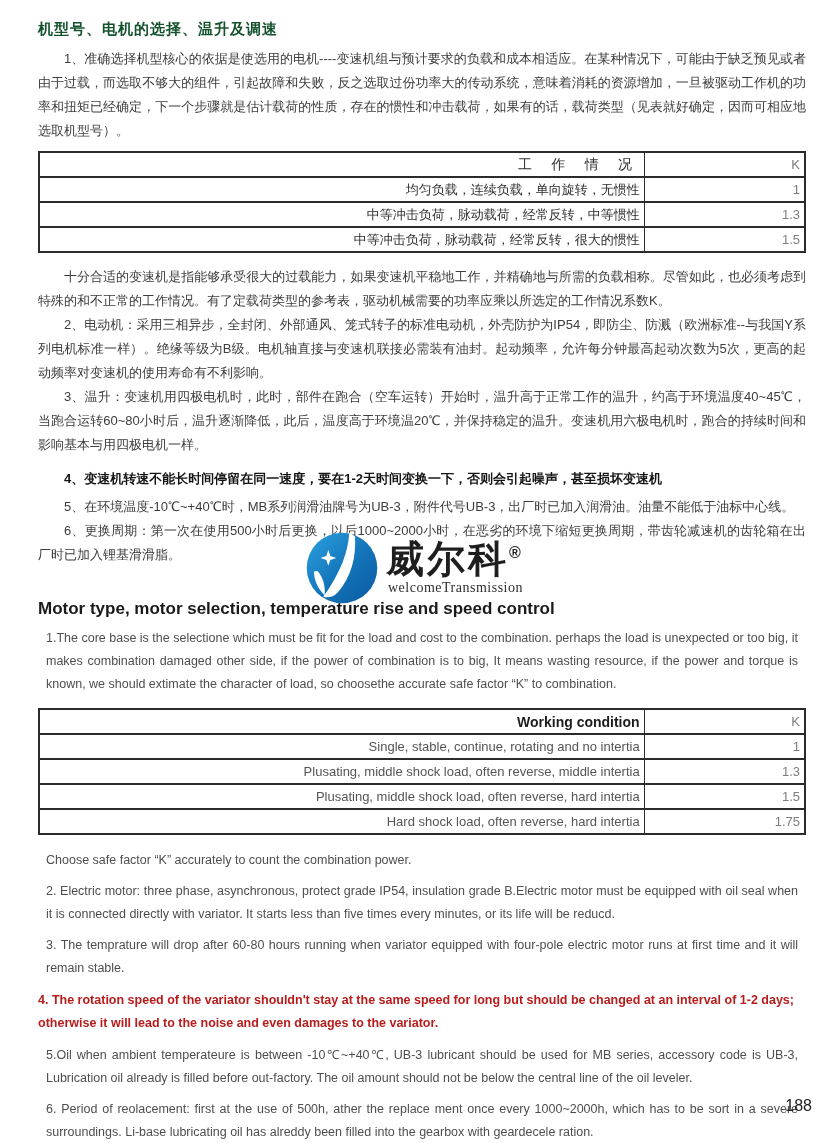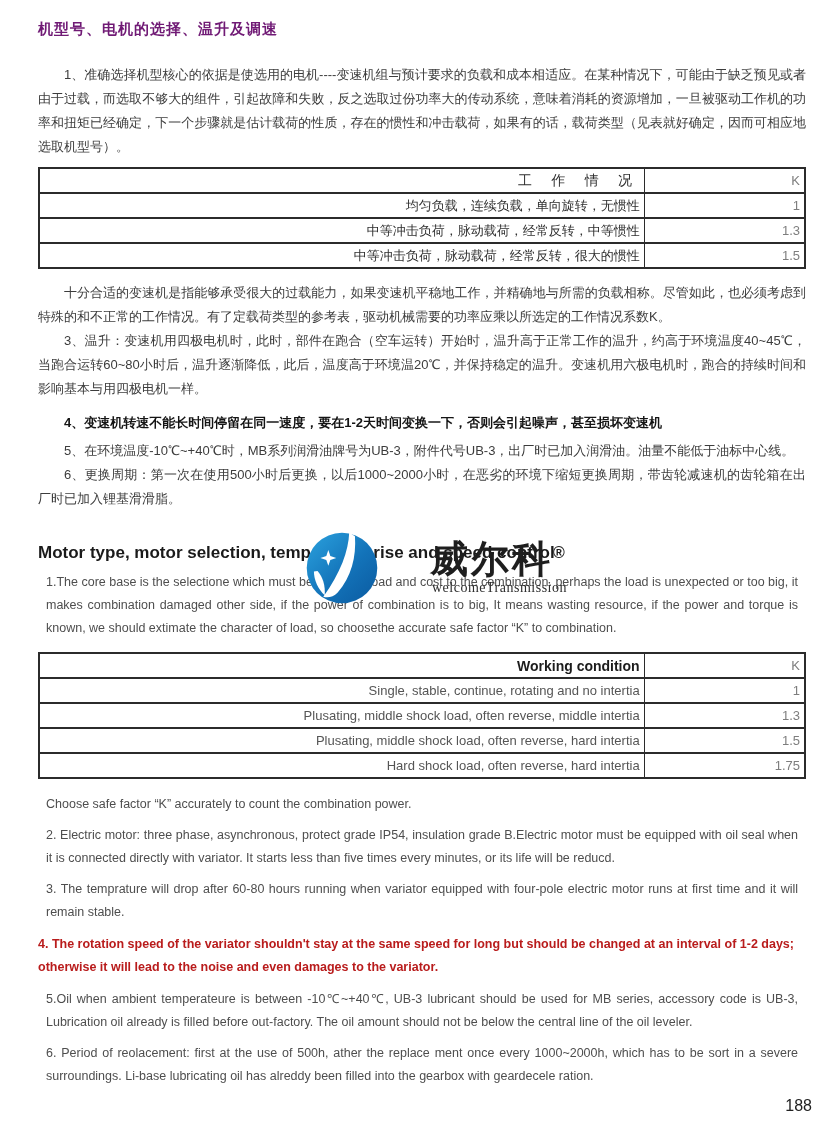--- a/index.html
+++ b/index.html
@@ -8,22 +8,22 @@
     width:840px; height:1143px;
     margin:0 auto;
     background:#ffffff;
     font-family:"Liberation Sans", sans-serif;
     box-sizing:border-box;
     padding:20px 34px 0 38px;
     overflow:hidden;
   }
   
   .cn-title {
-    font-size:15px; font-weight:bold; color:#701a75;
-    margin:0 0 24px 0; letter-spacing:1px;
+    font-size:15px; font-weight:bold; color:#14532d;
+    margin:0 0 8px 0; letter-spacing:1px;
   }
   p.cn {
     font-size:13px; line-height:24px; color:#3c3c3c;
     text-align:justify; text-indent:2em; margin:0;
   }
   p.cn.bold { font-weight:bold; color:#141414; margin:10px 0 4px 0; }
   
   table.k-table {
     width:100%; border-collapse:collapse;
     margin:8px 0 12px 0;
@@ -35,21 +35,21 @@
   }
   .k-table .cond-col { width:79%; }
   .cn-table th.cond-h { font-size:14px; font-weight:normal; color:#2f2f2f; letter-spacing:0.55em; }
   .cn-table td.cond { font-size:13px; color:#2f2f2f; }
   .en-table th.cond-h { font-size:14px; font-weight:bold; color:#1c1c1c; }
   .en-table td.cond { font-size:13px; color:#555555; }
   .k-table .kcol { font-size:13px; color:#7e7e7e; font-weight:normal; }
   
   .logo {
     position:absolute; left:306px; top:532px;
-    display:flex; align-items:flex-start;gap:44px;
+    display:flex; align-items:flex-start;
   }
   .logo-mark { width:72px; height:72px; flex:0 0 auto; }
   .logo-textcol { margin-left:8px; }
   .logo-name {
     font-size:38px; font-weight:bold; color:#1e1e1e;
     line-height:42px; letter-spacing:3px; white-space:nowrap;
   }
   .logo-name sup { font-size:16px; letter-spacing:0; vertical-align:14px; }
   .logo-sub {
     font-family:"Liberation Serif", serif;
@@ -96,20 +96,21 @@
         <td class="kcol">1.3</td>
       </tr>
       <tr>
         <td class="cond">中等冲击负荷，脉动载荷，经常反转，很大的惯性</td>
         <td class="kcol">1.5</td>
       </tr>
     </tbody>
   </table>
 
   <p class="cn">十分合适的变速机是指能够承受很大的过载能力，如果变速机平稳地工作，并精确地与所需的负载相称。尽管如此，也必须考虑到特殊的和不正常的工作情况。有了定载荷类型的参考表，驱动机械需要的功率应乘以所选定的工作情况系数K。</p>
+  <p class="cn">2、电动机：采用三相异步，全封闭、外部通风、笼式转子的标准电动机，外壳防护为IP54，即防尘、防溅（欧洲标准--与我国Y系列电机标准一样）。绝缘等级为B级。电机轴直接与变速机联接必需装有油封。起动频率，允许每分钟最高起动次数为5次，更高的起动频率对变速机的使用寿命有不利影响。</p>
   <p class="cn">3、温升：变速机用四极电机时，此时，部件在跑合（空车运转）开始时，温升高于正常工作的温升，约高于环境温度40~45℃，当跑合运转60~80小时后，温升逐渐降低，此后，温度高于环境温20℃，并保持稳定的温升。变速机用六极电机时，跑合的持续时间和影响基本与用四极电机一样。</p>
   <p class="cn bold">4、变速机转速不能长时间停留在同一速度，要在1-2天时间变换一下，否则会引起噪声，甚至损坏变速机</p>
   <p class="cn">5、在环境温度-10℃~+40℃时，MB系列润滑油牌号为UB-3，附件代号UB-3，出厂时已加入润滑油。油量不能低于油标中心线。</p>
   <p class="cn">6、更换周期：第一次在使用500小时后更换，以后1000~2000小时，在恶劣的环境下缩短更换周期，带齿轮减速机的齿轮箱在出厂时已加入锂基滑滑脂。</p>
 
   <div class="logo">
     <svg class="logo-mark" viewBox="0 0 100 100" xmlns="http://www.w3.org/2000/svg">
       <defs>
         <linearGradient id="lgrad" x1="0%" y1="0%" x2="100%" y2="100%">
           <stop offset="0%" stop-color="#2ba2de"></stop>

